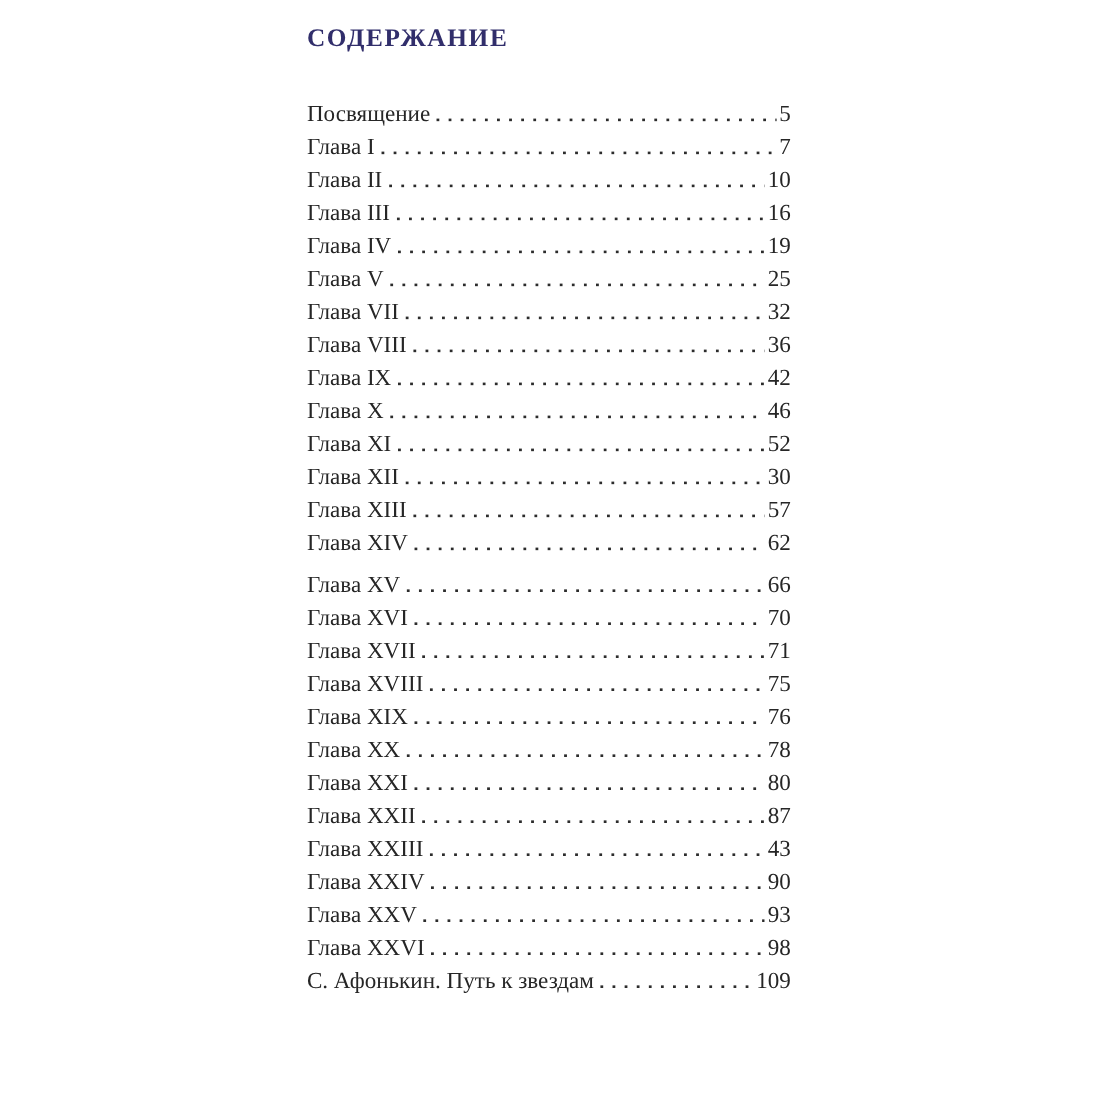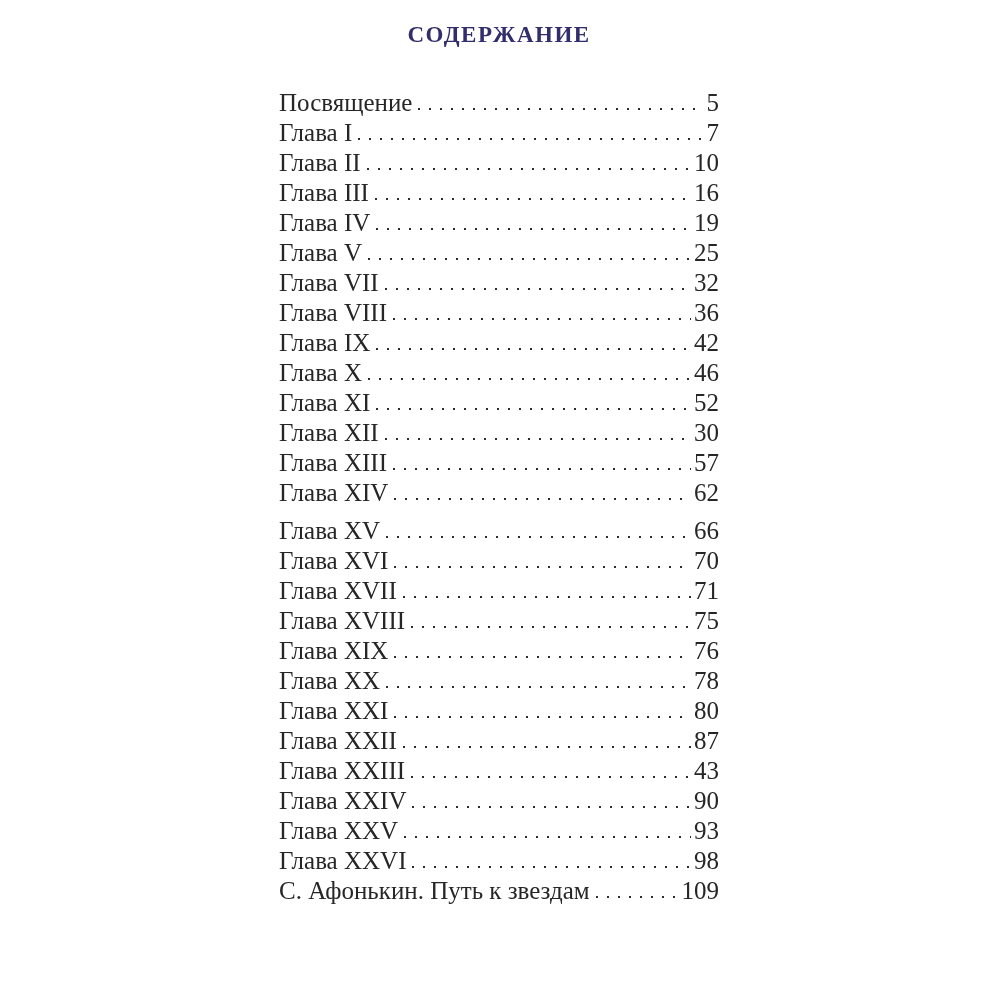--- a/index.html
+++ b/index.html
@@ -15,36 +15,36 @@
     overflow: hidden;
   }
   .page {
     width: 440px;
     margin: 0 auto;
     padding-top: 22px;
     position: relative;
     left: -1px;
   }
   .page-title {
-    text-align: center;
+    text-align: left;
     font-size: 23px;
     font-weight: bold;
     letter-spacing: 1.5px;
     margin: 0 0 40px 0;
   }
   .toc-list {
     margin: 0;
     padding: 0;
     list-style: none;
   }
   .toc-entry {
     display: flex;
     align-items: baseline;
     height: 30px;
-    font-size: 25px;
+    font-size: 21px;
     line-height: 30px;
     white-space: nowrap;
   }
   
   .toc-entry:nth-child(15) {
     margin-top: 8px;
   }
   .toc-entry-label {
     flex: 0 0 auto;
   }

